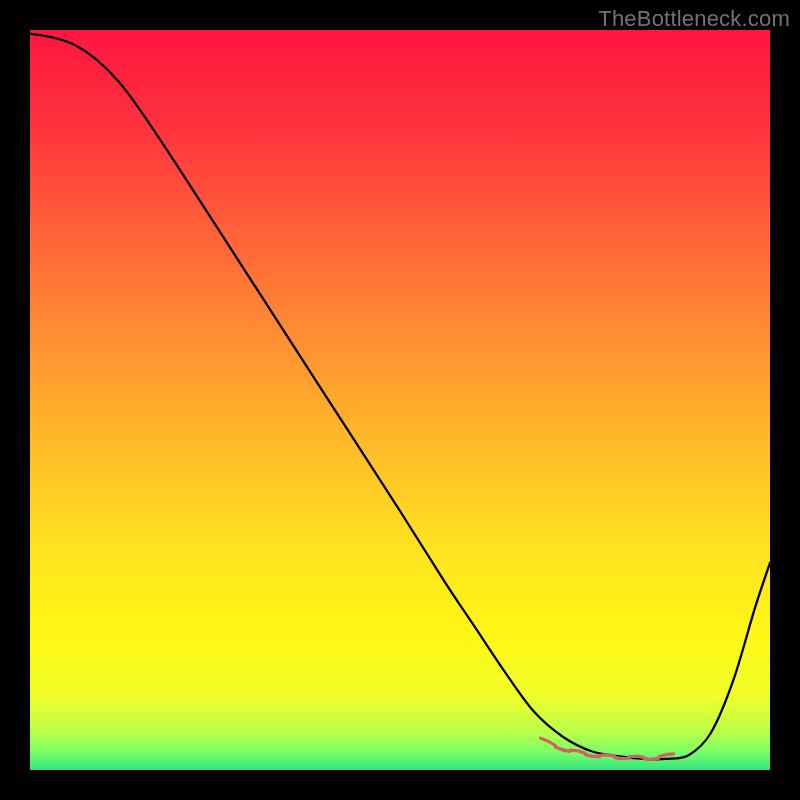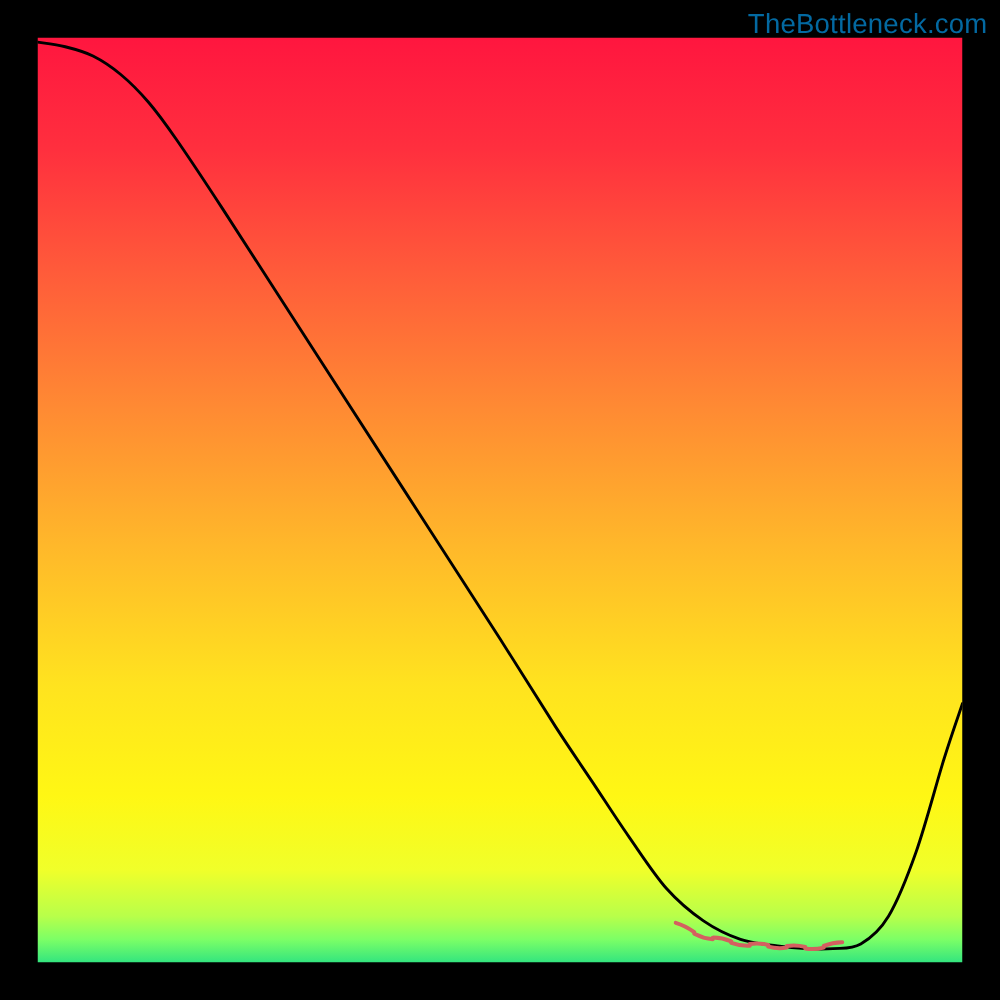--- a/index.html
+++ b/index.html
@@ -16,21 +16,21 @@
     top: 30px;
     width: 740px;
     height: 740px;
   }
   .watermark {
     position: absolute;
     top: 6px;
     right: 10px;
     font-family: Arial, Helvetica, sans-serif;
     font-size: 22px;
-    color: #0369a1;
+    color: #737373;
     letter-spacing: 0.2px;
     white-space: nowrap;
   }
 </style>
 </head>
 <body>
 <div class="frame">
 
   <svg class="plot" viewBox="0 0 740 740" preserveAspectRatio="none">
     <defs>

